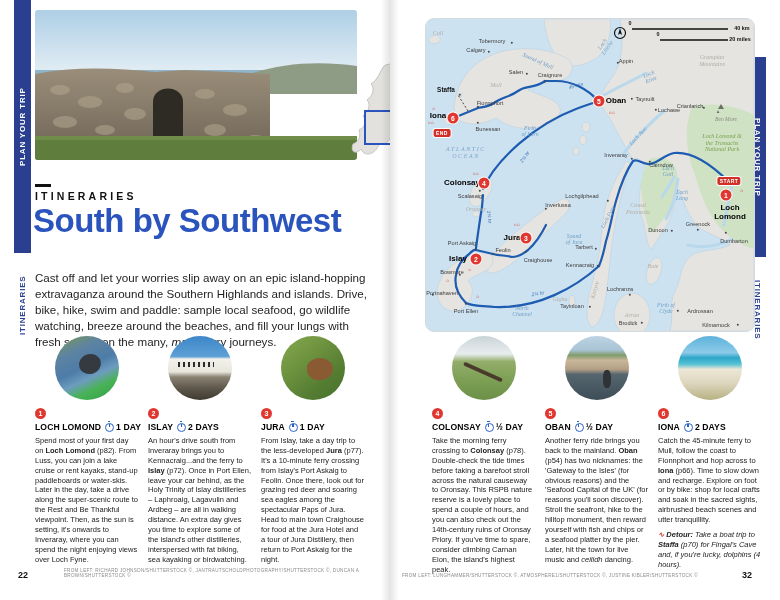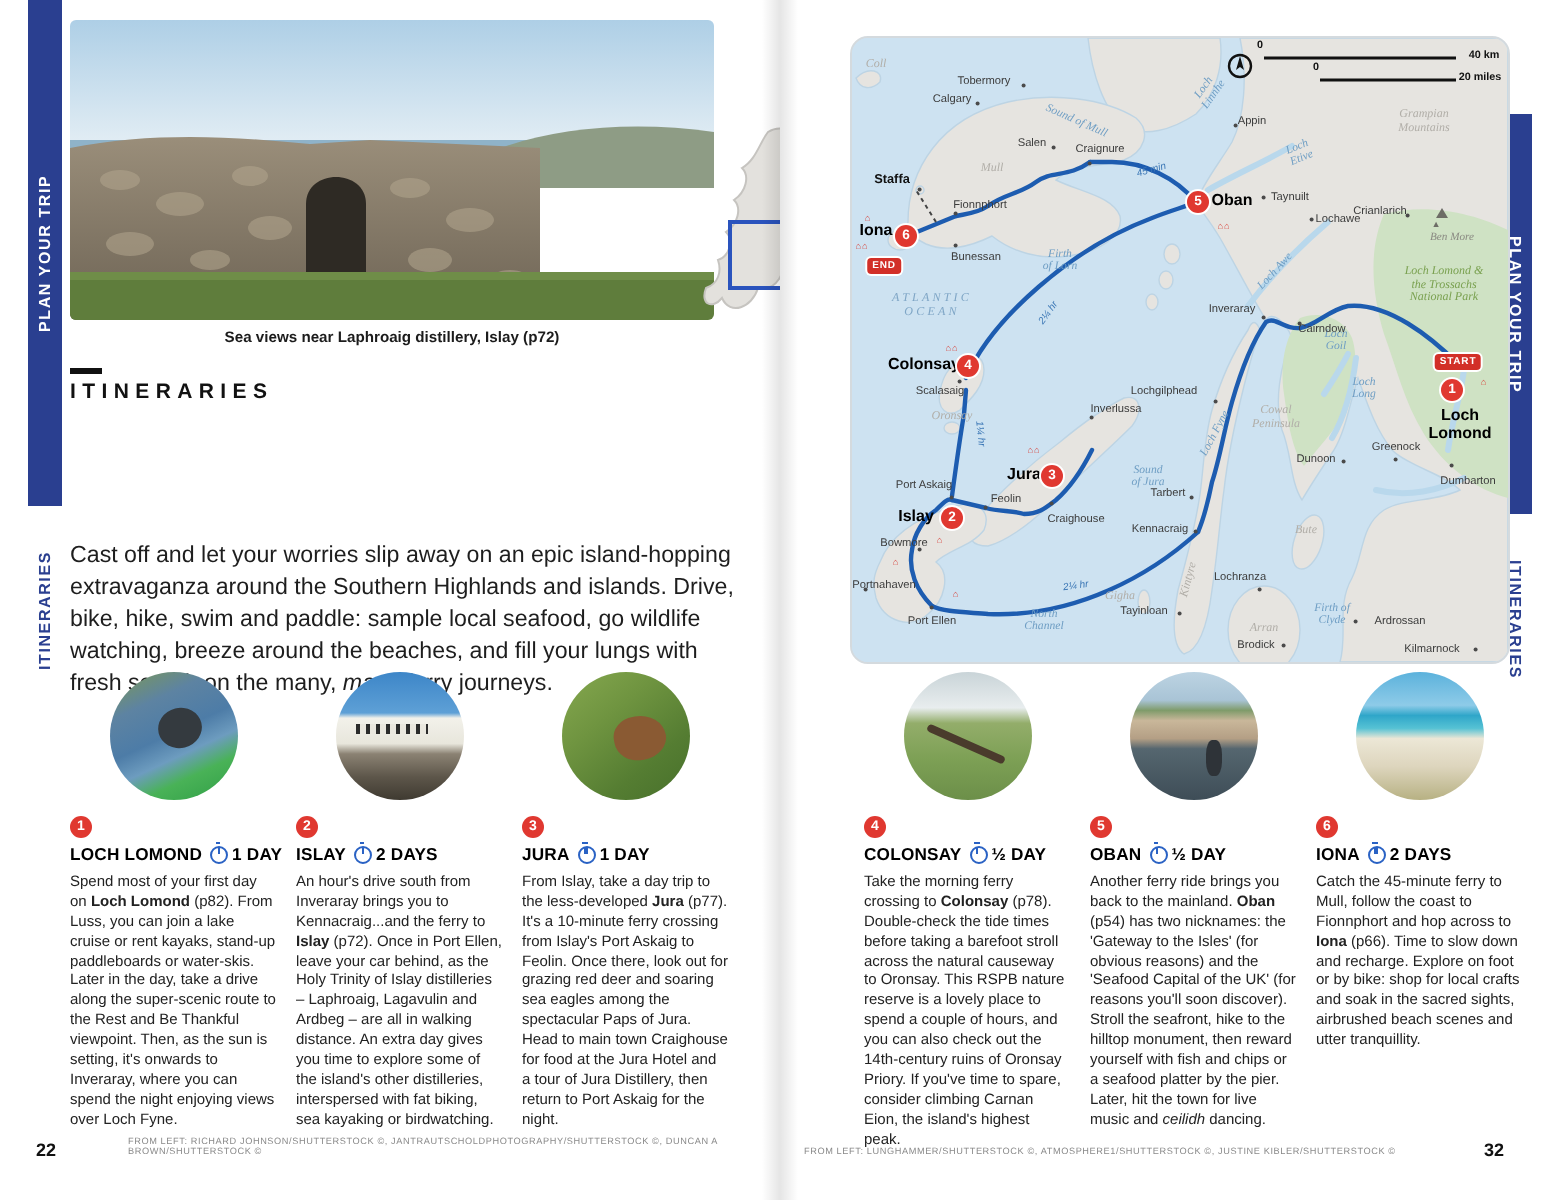--- a/index.html
+++ b/index.html
@@ -125,31 +125,31 @@
             <ellipse cx="70" cy="120" rx="10" ry="5"></ellipse>
           <ellipse cx="170" cy="84" rx="10" ry="5"></ellipse>
             <ellipse cx="200" cy="100" rx="12" ry="6"></ellipse>
           <ellipse cx="180" cy="120" rx="11" ry="6"></ellipse>
             <ellipse cx="220" cy="130" rx="10" ry="5"></ellipse>
         </g>
         <rect y="128" width="322" height="22" fill="#5f7d3c"></rect>
         <rect y="126" width="322" height="4" fill="#6f8d48"></rect>
       </svg>
     </div>
-    <div id="hero-caption">Sea views near Laphroaig distillery, Islay (p72)</div>
 
     <div id="inset">
       <svg width="74" height="124" viewBox="0 0 74 124">
         <path d="M34,8 C42,3 50,9 47,19 C56,17 62,26 55,33 C62,38 60,48 51,52 C56,60 50,70 41,68 C44,78 38,88 29,86 C26,96 15,100 11,91 C6,97 0,94 3,86 C9,84 11,78 9,72 C15,70 17,62 13,58 C19,54 21,46 17,42 C23,38 25,30 21,26 C28,22 30,13 34,8 Z" fill="#e3e1dd" stroke="#c6c4c0" stroke-width="1"></path>
         <rect x="15" y="53" width="31" height="33" fill="none" stroke="#2a53bd" stroke-width="2"></rect>
       </svg>
     </div>
 
     <div id="kicker-bar"></div>
     <div id="kicker">ITINERARIES</div>
+    <div id="title">South by Southwest</div>
     <div id="intro">Cast off and let your worries slip away on an epic island-hopping extravaganza around the Southern Highlands and islands. Drive, bike, hike, swim and paddle: sample local seafood, go wildlife watching, breeze around the beaches, and fill your lungs with fresh sea air on the many, <i>many</i> ferry journeys.</div>
 
     <div class="cols" id="cols-left">
       <div class="col">
         <div class="circle c1"></div>
         <div class="badge">1</div>
         <h3>
             <span>LOCH LOMOND</span>
             <span class="clock"></span>
             <span>1 DAY</span>
@@ -415,20 +415,21 @@
       </div>
       <div class="col">
         <div class="circle c6"></div>
         <div class="badge">6</div>
         <h3>
             <span>IONA</span>
             <span class="clock"></span>
             <span>2 DAYS</span>
           </h3>
         <p>Catch the 45-minute ferry to Mull, follow the coast to Fionnphort and hop across to <b>Iona</b> (p66). Time to slow down and recharge. Explore on foot or by bike: shop for local crafts and soak in the sacred sights, airbrushed beach scenes and utter tranquillity.</p>
+        <p class="detour"><span class="detour-ic">∿</span><span><b>Detour:</b> Take a boat trip to <b>Staffa</b> (p70) for Fingal's Cave and, if you're lucky, dolphins (4 hours).</span></p>
       </div>
     </div>
 
     <div class="pnum" id="pnum-right">32</div>
     <div class="credits" id="credits-right">FROM LEFT: LUNGHAMMER/SHUTTERSTOCK ©, ATMOSPHERE1/SHUTTERSTOCK ©, JUSTINE KIBLER/SHUTTERSTOCK ©</div>
   </div>
 
   <div id="gutter"></div>
 </div>
 

